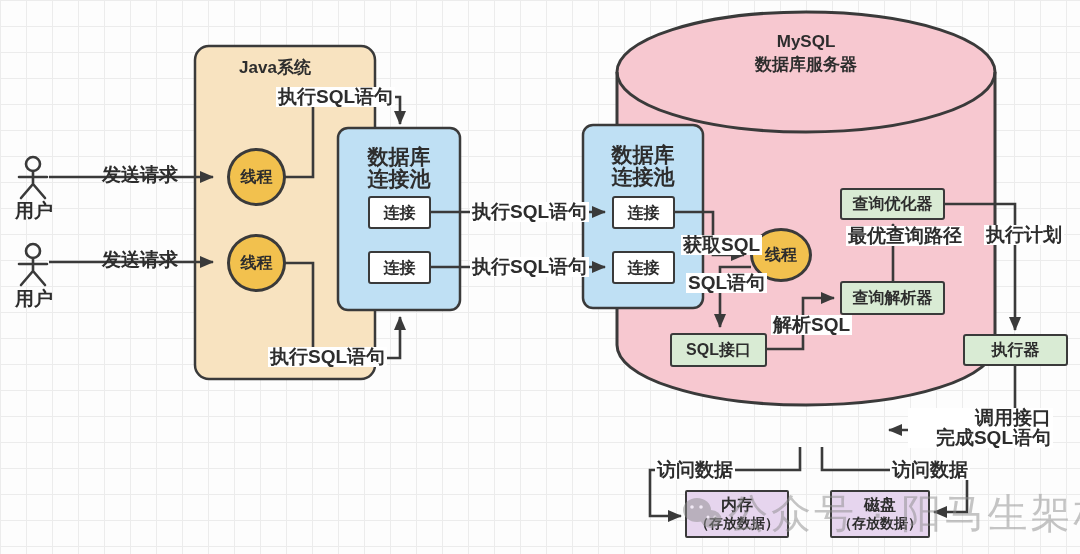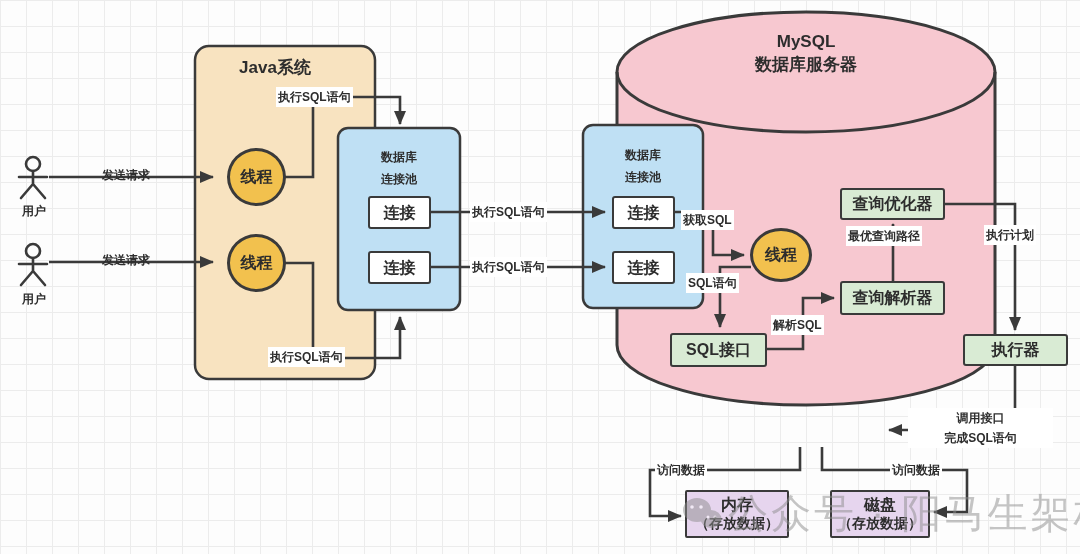--- a/index.html
+++ b/index.html
@@ -23,26 +23,26 @@
   .box{
     border:2.5px solid #3a3a3a;
     display:flex;align-items:center;justify-content:center;
     flex-direction:column;
     font-size:16px;font-weight:600;line-height:20px;
     text-align:center;background:#fff;border-radius:3px;
   }
   .circle{border-radius:50%;border-width:3px;text-align:right;}
   .chip{
     background:#ffffff;
-    font-size:12px;font-weight:600;line-height:20px;
+    font-size:19px;font-weight:600;line-height:20px;
     padding:0 2px;white-space:nowrap;
   }
-  .chip.two-line{text-align:center;}
+  .chip.two-line{text-align:right;}
   .title{font-weight:600;text-align:center;}
-  .pool-title{font-size:12px;line-height:22px;}
+  .pool-title{font-size:21px;line-height:22px;}
   .small{font-size:14px;font-weight:600;line-height:18px;}
   #watermark{
     position:absolute;left:682px;top:486px;z-index:4;
     display:flex;align-items:center;gap:6px;
     color:#8d8d8d;opacity:.5;
     font-size:40px;letter-spacing:3px;white-space:nowrap;
     pointer-events:none;
   }
 </style>
 </head>
@@ -163,21 +163,21 @@
     <span style="line-height:18px;">磁盘</span>
     <span class="small">（存放数据）</span>
   </div>
 
   <div class="chip" style="left:100px;top:165px;background:transparent;">发送请求</div>
   <div class="chip" style="left:100px;top:250px;background:transparent;">发送请求</div>
   <div class="chip" style="left:276px;top:87px;">执行SQL语句</div>
   <div class="chip" style="left:268px;top:347px;">执行SQL语句</div>
   <div class="chip" style="left:470px;top:202px;">执行SQL语句</div>
   <div class="chip" style="left:470px;top:257px;">执行SQL语句</div>
-  <div class="chip" style="left:681px;top:210px;">获取SQL</div>
+  <div class="chip" style="left:681px;top:235px;">获取SQL</div>
   <div class="chip" style="left:686px;top:273px;">SQL语句</div>
   <div class="chip" style="left:771px;top:315px;">解析SQL</div>
   <div class="chip" style="left:846px;top:226px;">最优查询路径</div>
   <div class="chip" style="left:984px;top:225px;">执行计划</div>
   <div class="chip two-line" style="left:908px;top:408px;width:145px;">
     <span>调用接口</span><br>
     <span>完成SQL语句</span>
   </div>
   <div class="chip" style="left:655px;top:460px;">访问数据</div>
   <div class="chip" style="left:890px;top:460px;">访问数据</div>

